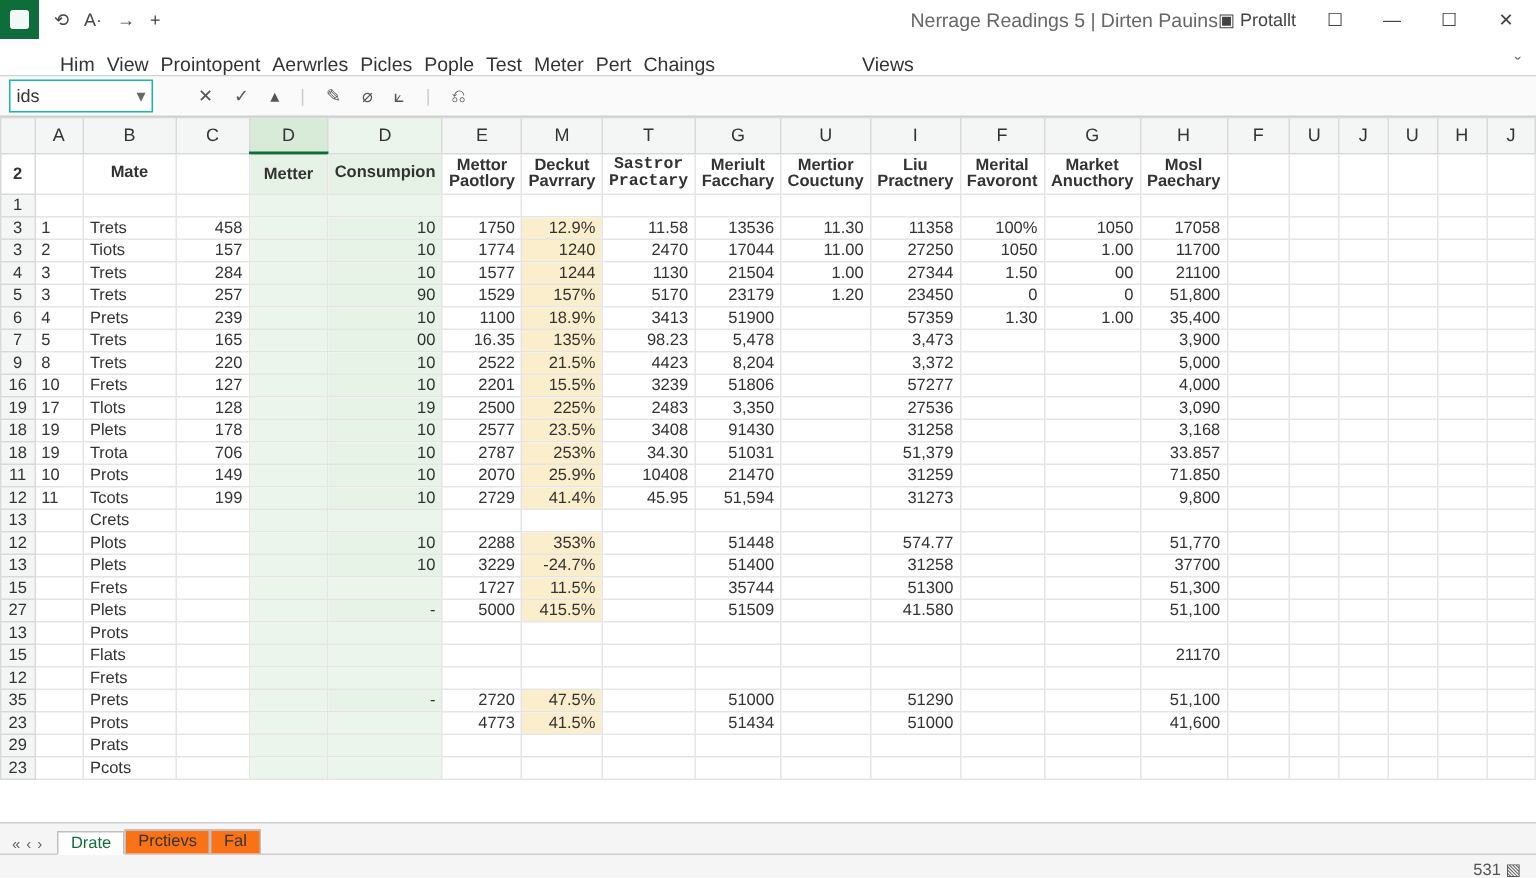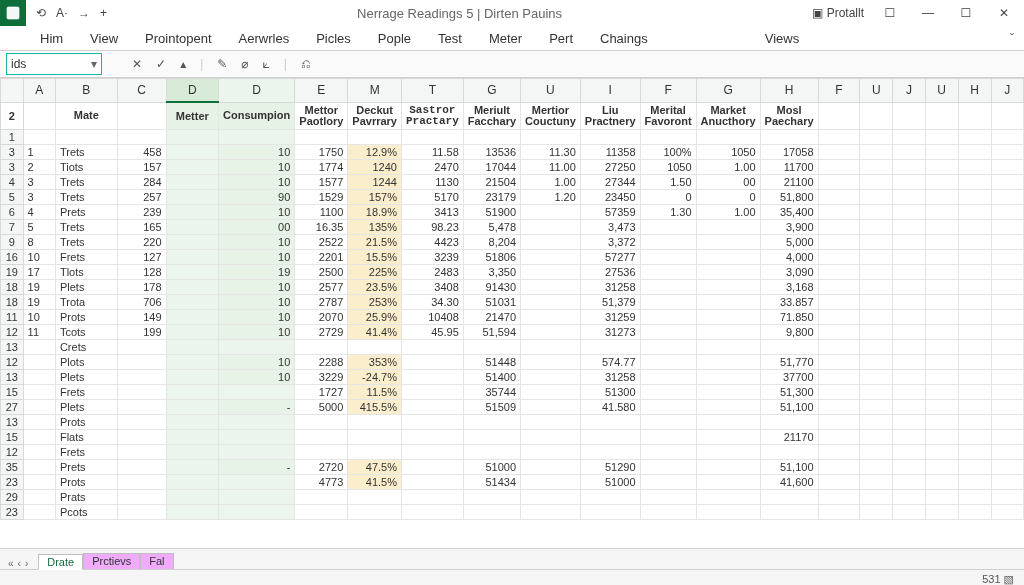--- a/index.html
+++ b/index.html
@@ -2,24 +2,24 @@
 <html><head>
 <meta charset="utf-8">
 <style>
   html,body{margin:0;padding:0;font-family:"Segoe UI",Arial,sans-serif;font-size:12px;color:#222;background:#fff;
     width:1024px;height:585px;overflow:hidden;}
   .titlebar{display:flex;align-items:center;height:26px;background:#fff;padding:0 8px;}
   .app-icon{width:26px;height:26px;background:#0e6e3a;margin-left:-8px;display:flex;align-items:center;justify-content:center;}
   .app-icon svg{width:16px;height:16px;}
   .qat{display:flex;align-items:center;gap:10px;margin-left:10px;color:#444;}
   .qat span{cursor:default;}
-  .title-center{flex:1;text-align:center;color:#666;font-size:13px;}
+  .title-center{flex:1;text-align:right;color:#666;font-size:13px;}
   .title-right{display:flex;align-items:center;gap:14px;color:#444;}
   .wbtn{width:24px;text-align:center;}
-  .menubar{display:flex;align-items:center;height:24px;padding:0 10px 0 40px;gap:27px;color:#333;font-size:13px;}
+  .menubar{display:flex;align-items:flex-end;height:24px;padding:0 10px 0 40px;gap:8px;color:#333;font-size:13px;}
   .menubar .group2{margin-left:90px;}
   .ribbon-sep{height:1px;background:#d0d0d0;}
   .fx-row{display:flex;align-items:center;height:26px;border-bottom:1px solid #cfcfcf;background:#fafafa;}
   .namebox{width:86px;height:20px;margin-left:6px;border:1px solid #14b8a6;background:#fff;display:flex;align-items:center;padding:0 4px;font-size:12px;color:#333;justify-content:space-between;}
   .fx-tools{display:flex;align-items:center;gap:14px;margin-left:30px;color:#555;}
 
   .grid-wrap{position:relative;overflow:hidden;height:calc(585px - 26px - 24px - 1px - 26px - 20px - 18px);}
   table.sheet{border-collapse:collapse;table-layout:fixed;}
   .colhdr th{background:#f4f5f5;border:1px solid #d9d9d9;height:20px;font-weight:400;color:#333;text-align:center;font-size:12px;}
   .rowhdr{background:#f4f5f5;border:1px solid #d9d9d9;width:22px;text-align:center;color:#333;font-size:11px;}
@@ -27,21 +27,21 @@
   td.r{text-align:right;}
   th.sel,td.col-sel{background:#ecf5ec;}
   th.activeCol{background:#d8ebd8;border-bottom:2px solid #0e6e3a;}
   .headrow td{font-weight:600;background:#fff;text-align:center;}
   .headrow td.col-sel{background:#e6f2e6;margin-top:46px;}
   .hl-green{background:#e7f3e7;text-align:right;}
   .hl-green-fg{color:#1a8a1a;}
   .hl-yellow{background:#fbeecd;text-align:right;}
   .tabstrip{height:20px;display:flex;align-items:flex-end;border-top:1px solid #cfcfcf;background:#f5f5f5;padding-left:8px;gap:0;}
   .tsnav{display:flex;gap:4px;margin-right:10px;color:#666;font-size:10px;}
-  .tab{border:1px solid #bfbfbf;border-bottom:none;padding:1px 8px;font-size:11px;background:#f0abfc;color:#333;}
+  .tab{border:1px solid #bfbfbf;border-bottom:none;padding:1px 8px;font-size:11px;background:#f97316;color:#333;}
   .tab.active{background:#fff;color:#0e6e3a;border-bottom:1px solid #fff;position:relative;top:1px;}
   .status{height:18px;background:#f5f5f5;border-top:1px solid #cfcfcf;display:flex;align-items:center;justify-content:flex-end;padding:0 10px;font-size:11px;color:#555;gap:10px;}
 </style>
 </head>
 <body>
 
 <div class="titlebar">
   <div class="app-icon">
     <svg viewBox="0 0 24 24" fill="#fff">
         <rect x="3" y="3" width="18" height="18" rx="2" fill="#fff" opacity=".95"></rect>

